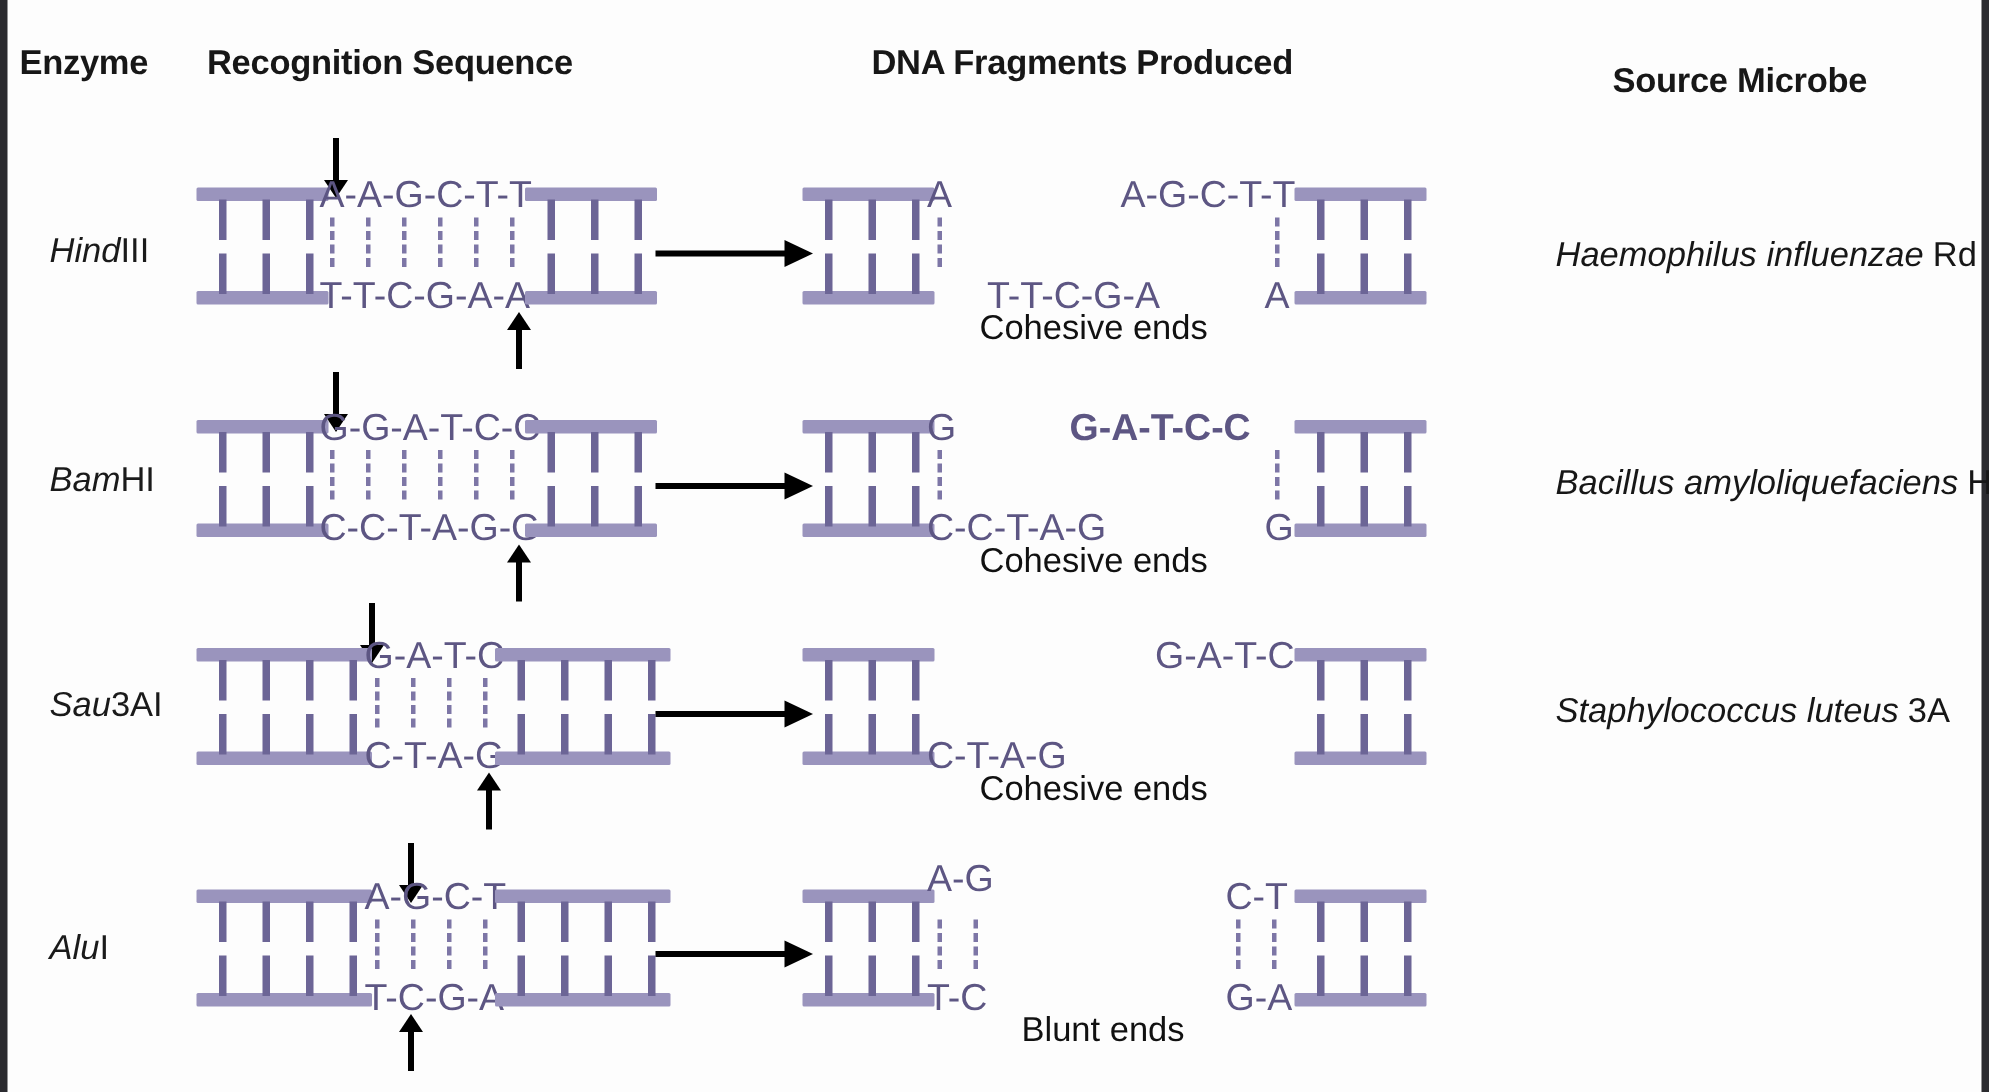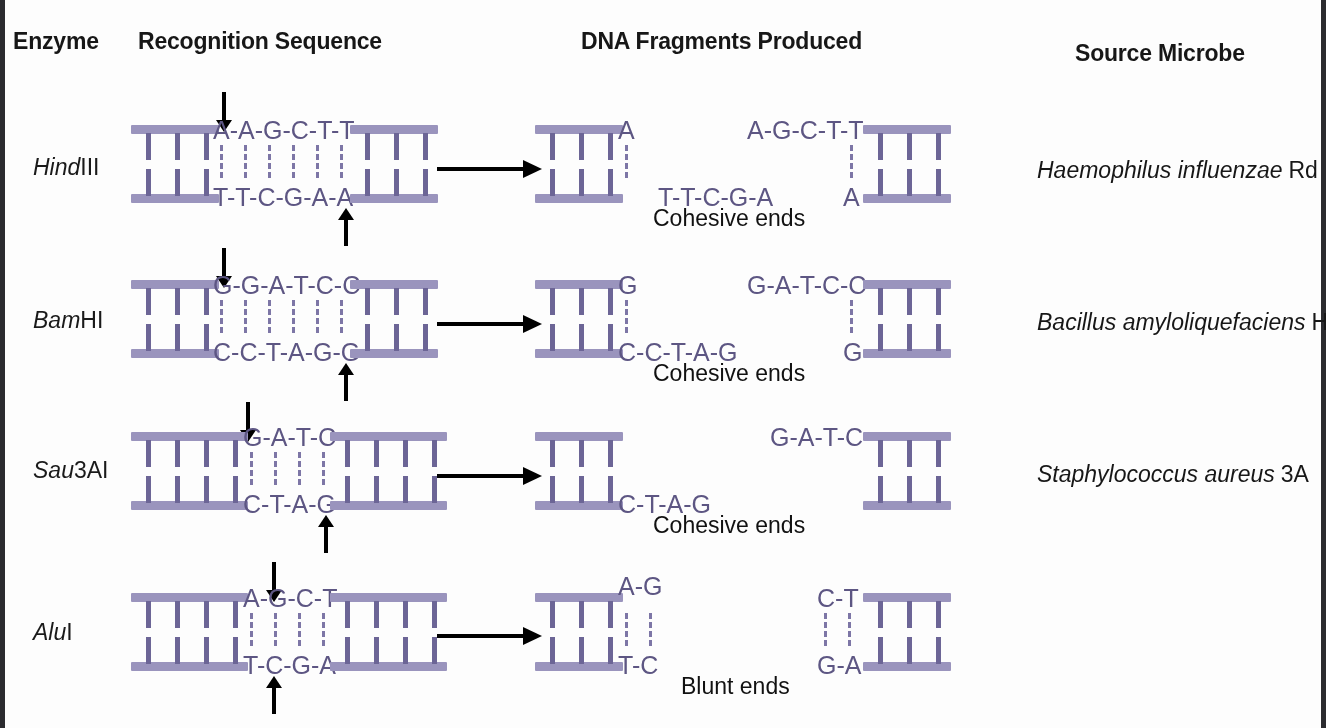--- a/index.html
+++ b/index.html
@@ -257,21 +257,21 @@
     <div class="rung" style="left:15px;top:8px; height:27px;"></div>
     <div class="rung" style="left:44px;top:8px; height:27px;"></div>
     <div class="rung" style="left:73px;top:8px; height:27px;"></div>
     <div class="rung" style="left:15px;top:44px;height:27px;"></div>
     <div class="rung" style="left:44px;top:44px;height:27px;"></div>
     <div class="rung" style="left:73px;top:44px;height:27px;"></div>
   </div>
   <div class="bases" style="left:613px; top:273px;">G</div>
   <div class="bases" style="left:613px; top:340px;">C-C-T-A-G</div>
   <div class="bond" style="left:620px;top:300px;height:33px;"></div>
-  <div class="bases" style="left:742px; top:273px;">G-A-T-C-C</div>
+  <div class="bases" style="left:708px; top:273px;font-weight:bold;">G-A-T-C-C</div>
   <div class="bases" style="left:838px; top:340px;">G</div>
   <div class="bond" style="left:845px;top:300px;height:33px;"></div>
   <div class="duplex" style="left:858px; top:280px;">
     <div class="rail" style="left:0;  top:0;   width:88px;"></div>
     <div class="rail" style="left:0;  top:69px;width:88px;"></div>
     <div class="rung" style="left:15px;top:8px; height:27px;"></div>
     <div class="rung" style="left:44px;top:8px; height:27px;"></div>
     <div class="rung" style="left:73px;top:8px; height:27px;"></div>
     <div class="rung" style="left:15px;top:44px;height:27px;"></div>
     <div class="rung" style="left:44px;top:44px;height:27px;"></div>
@@ -347,21 +347,21 @@
     <div class="rail" style="left:0;  top:69px;width:88px;"></div>
     <div class="rung" style="left:15px;top:8px; height:27px;"></div>
     <div class="rung" style="left:44px;top:8px; height:27px;"></div>
     <div class="rung" style="left:73px;top:8px; height:27px;"></div>
     <div class="rung" style="left:15px;top:44px;height:27px;"></div>
     <div class="rung" style="left:44px;top:44px;height:27px;"></div>
     <div class="rung" style="left:73px;top:44px;height:27px;"></div>
   </div>
   <div class="endlabel" style="left:648px; top:512px;">Cohesive ends</div>
   <div class="microbe" style="left:1032px; top:474px;">
-    <span class="ital">Staphylococcus aureus</span><span class="rom" style="margin-left:6px;">3A</span>
+    <span class="ital">Staphylococcus luteus</span><span class="rom" style="margin-left:6px;">3A</span>
   </div>
 
   <div class="enzyme" style="left:28px; top:632px;">
     <span class="ital">Alu</span><span class="rom">I</span>
   </div>
 
   <div class="cut down" style="left:267px; top:562px;">
     <div class="shaft" style="height:30px;"></div>
     <div class="head" style="left:-6px;top:28px;"></div>
   </div>

